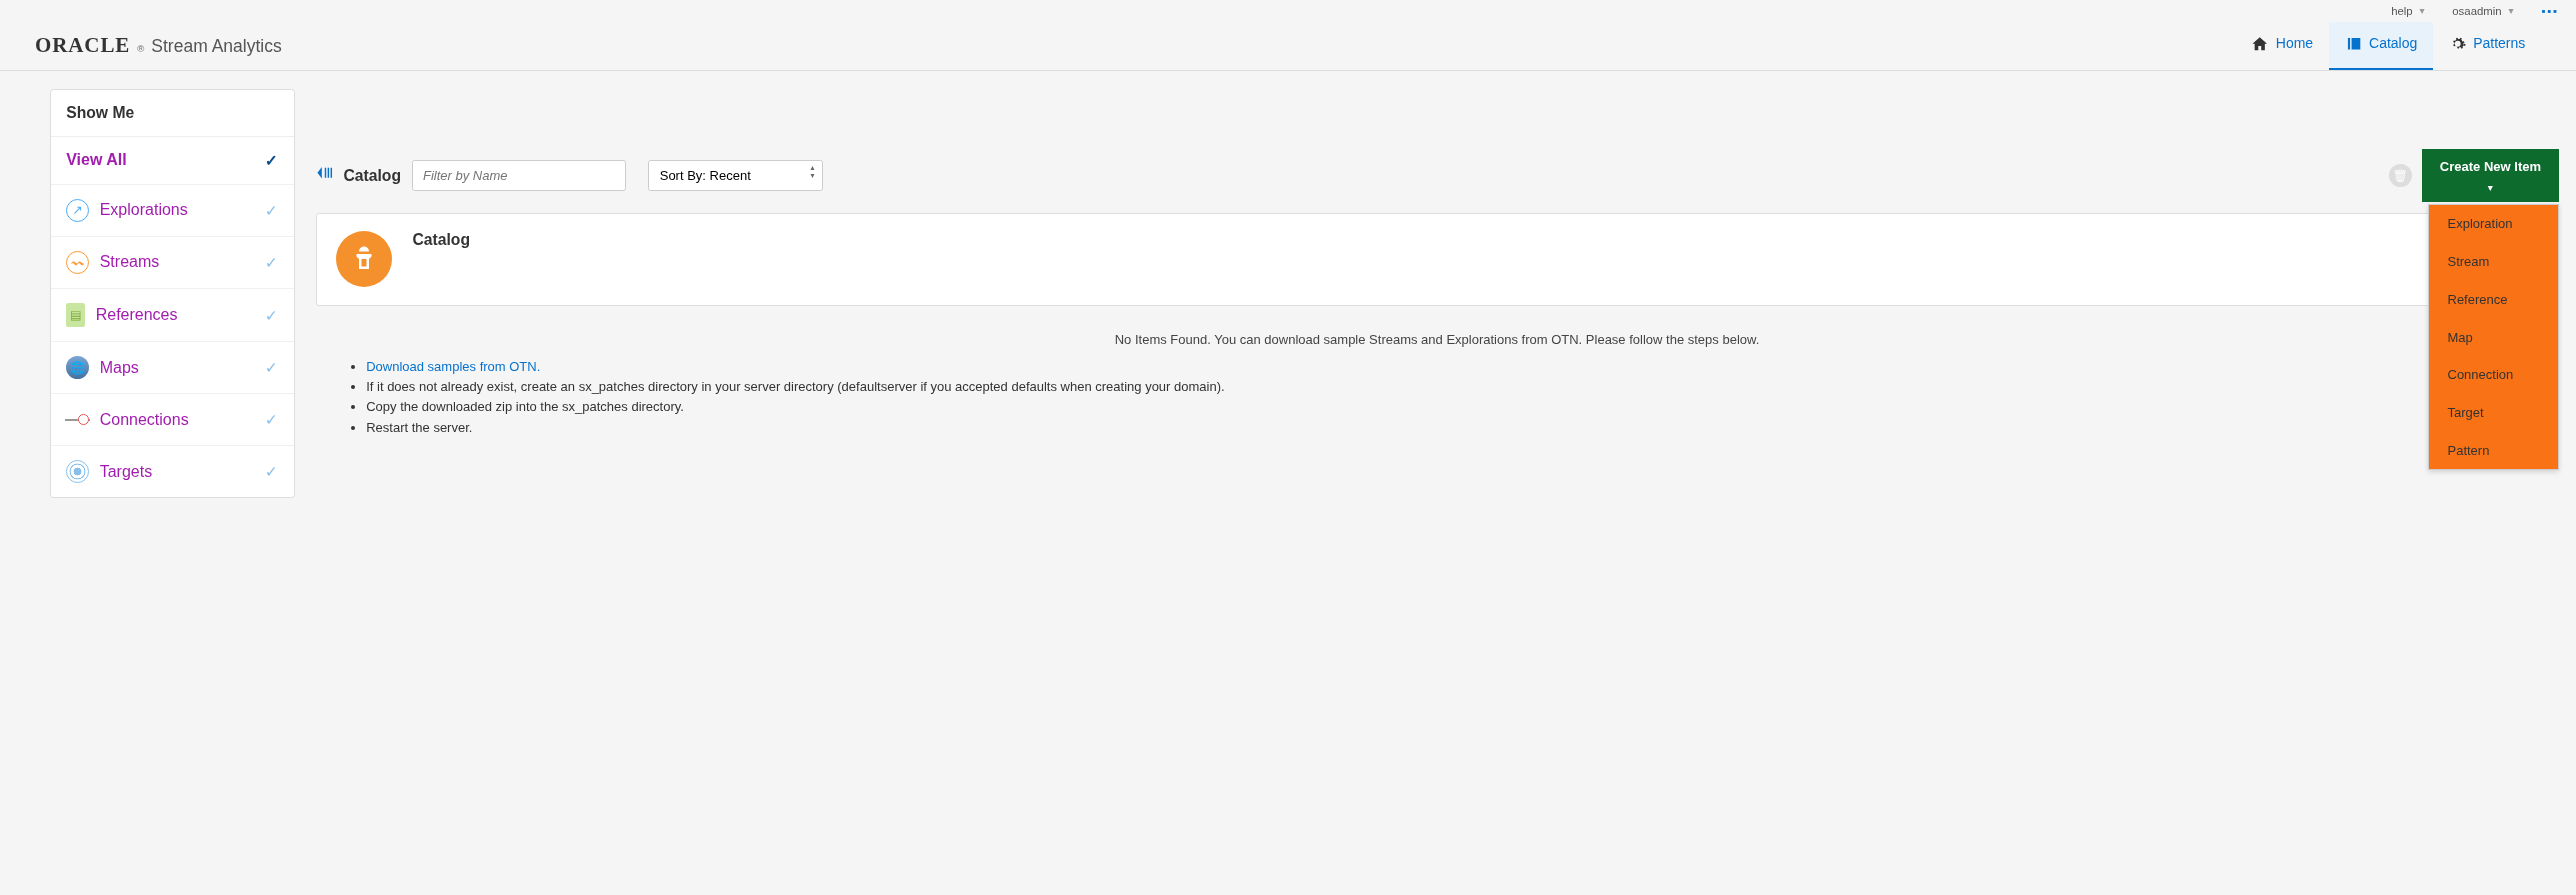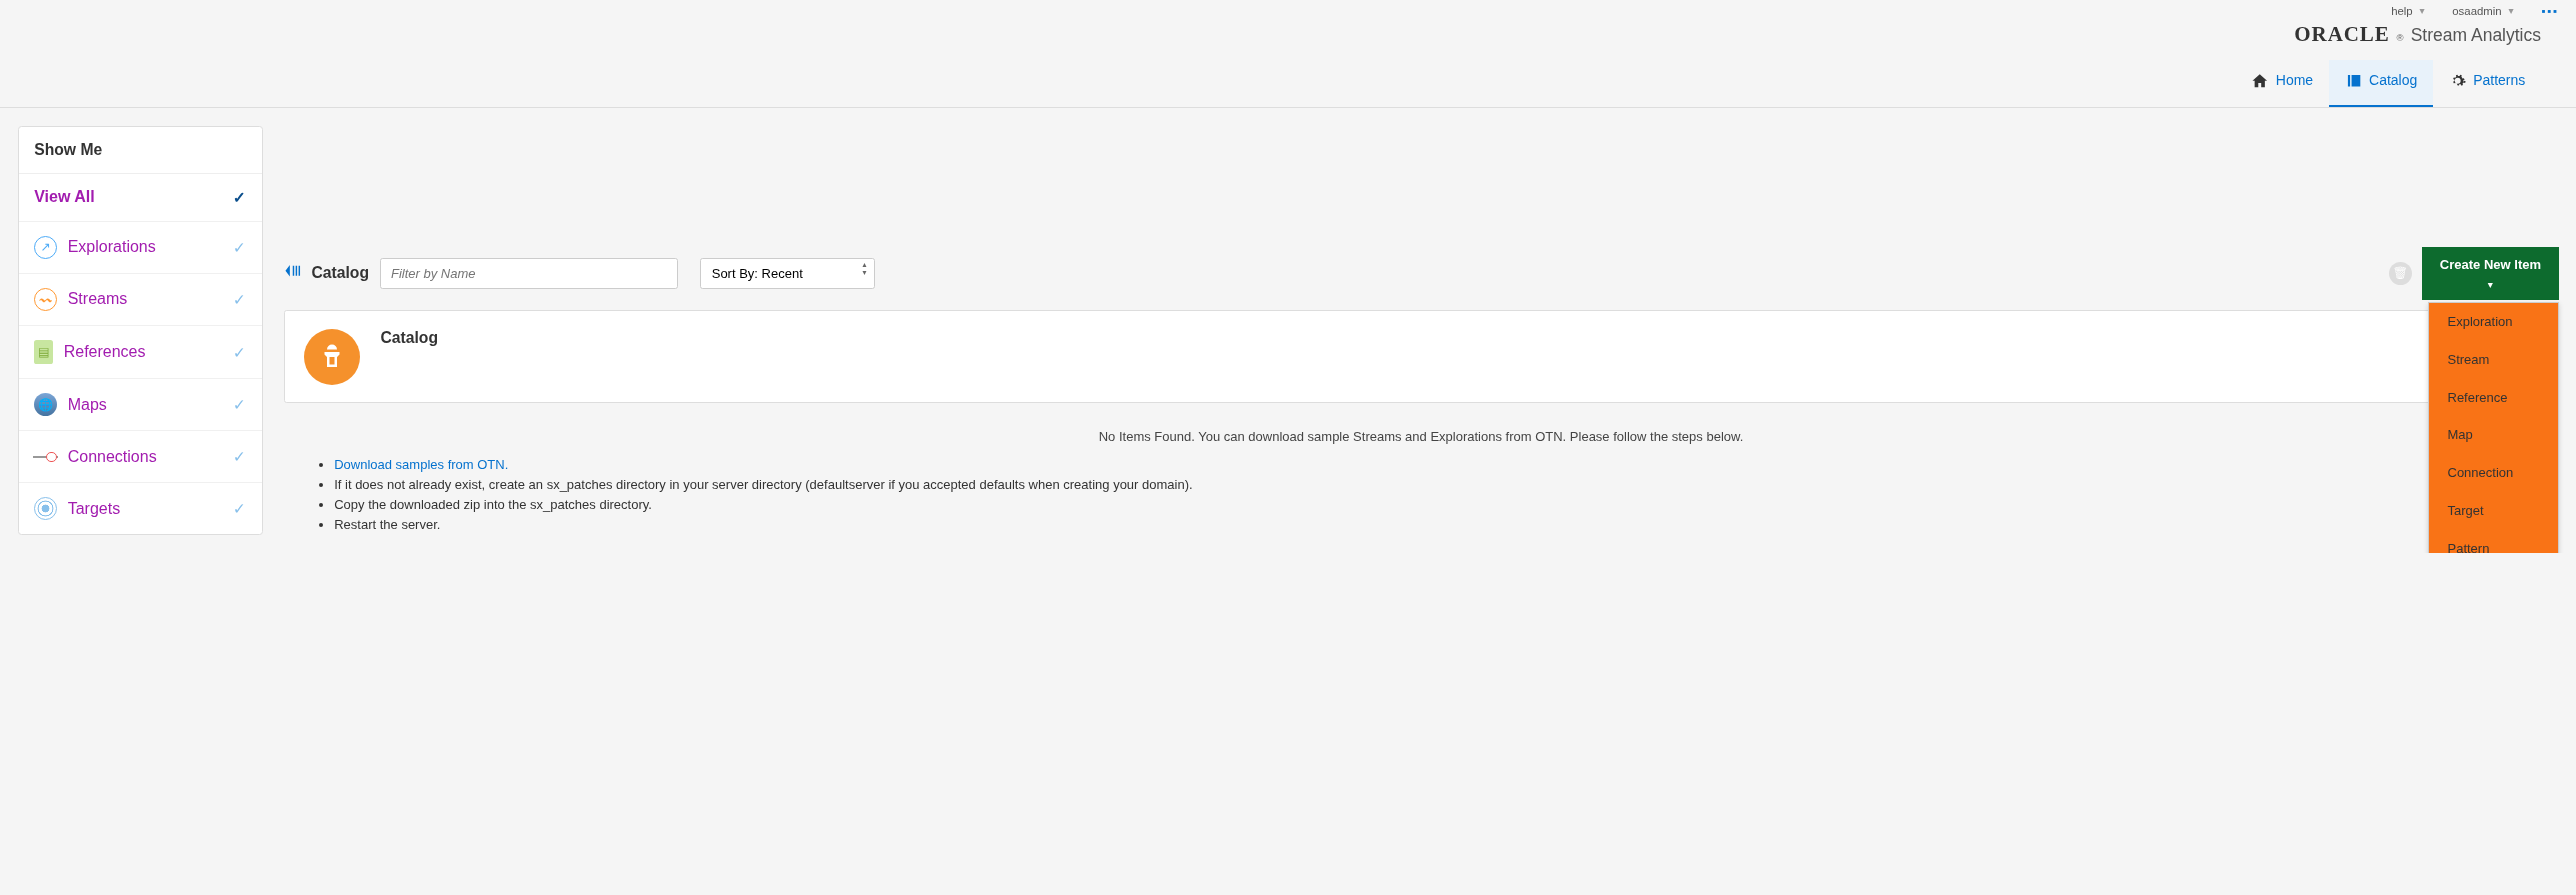--- a/index.html
+++ b/index.html
@@ -3,34 +3,34 @@
 <meta charset="utf-8">
 <style>
 * { box-sizing: border-box; margin: 0; padding: 0; }
 body { font-family: Helvetica, Arial, sans-serif; font-size: 12.2px; color: #333; background: #f5f5f5; }
 
 .top-bar { display: flex; justify-content: flex-end; align-items: center; padding: 5.2px 17.5px; gap: 26px; font-size: 11.4px; }
 .top-bar-item { display: flex; align-items: center; gap: 5px; cursor: pointer; color: #555; }
 .top-bar-item .caret { color: #999; font-size: 8.7px; }
 .app-menu { color: #0572ce; letter-spacing: 1.7px; }
 
-.header { display: flex; justify-content: space-between; align-items: flex-end; padding: 0 35px 0 35px; border-bottom: 0.9px solid #ddd; background: #f5f5f5; flex-direction: column; }
+.header { display: flex; justify-content: space-between; align-items: flex-end; padding: 0 35px 0 35px; border-bottom: 0.9px solid #ddd; background: #f5f5f5; }
 .brand { display: flex; align-items: baseline; gap: 7px; padding-bottom: 12.2px; }
 .brand-logo { font-family: Georgia, serif; font-size: 21px; font-weight: bold; letter-spacing: 0.9px; color: #333; }
 .brand-reg { font-size: 9.6px; vertical-align: super; color: #666; }
 .brand-sub { font-size: 17.5px; color: #555; }
 
 .nav { display: flex; gap: 0; align-items: flex-end; }
 .nav-item { display: flex; align-items: flex-start; gap: 7px; padding: 12.2px 15.7px; color: #333; font-size: 14px; cursor: pointer; border-bottom: 2.6px solid transparent; }
 .nav-item.active { background: #e8f2fa; border-bottom-color: #0572ce; color: #0572ce; }
 .nav-item .icon { font-size: 15.7px; }
 .nav-item.active .icon { color: #0572ce; }
 .nav-item.link { color: #0572ce; }
 
-.main-layout { display: flex; gap: 21px; padding: 17.5px; align-items: flex-end; }
+.main-layout { display: flex; gap: 21px; padding: 17.5px; align-items: center; margin-left: 32px; }
 
 .sidebar { width: 245px; background: #fff; border: 0.9px solid #ddd; border-radius: 3.5px; }
 .sidebar-title { padding: 14px 15.7px; font-size: 15.7px; font-weight: bold; border-bottom: 0.9px solid #eee; }
 .filter-list { }
 .filter-row { display: flex; align-items: center; justify-content: space-between; padding: 14px 15.7px; border-bottom: 0.9px solid #f0f0f0; cursor: pointer; }
 .filter-row:last-child { border-bottom: none; }
 .filter-left { display: flex; align-items: center; gap: 10.5px; }
 .filter-label { font-size: 16px; color: #a21caf; }
 .filter-label.bold { font-weight: bold; }
 .check { color: #88c0eb; font-size: 15.7px; }
@@ -43,21 +43,21 @@
 .ic-map { background: linear-gradient(#7aa5d6,#4573a0); border: none; color: #fff; }
 .ic-conn { border: none; color: #555; position: relative; }
 .ic-conn::before { content: ''; position: absolute; width: 24.5px; height: 1.7px; background: #999; }
 .ic-conn::after { content: ''; position: absolute; width: 8.7px; height: 8.7px; border: 1.7px solid #e55; border-radius: 50%; background: #fff; left: 12.2px; }
 .ic-target { border-color: #88c0eb; color: #88c0eb; background: radial-gradient(circle, #88c0eb 25%, transparent 28%, transparent 45%, #88c0eb 48%, #88c0eb 52%, transparent 55%); }
 
 .content { flex: 1; }
 .toolbar { display: flex; align-items: center; gap: 10.5px; margin-bottom: 10.5px; }
 .tb-icon { color: #0572ce; font-size: 17.5px; cursor: pointer; }
 .tb-title { font-size: 15.7px; font-weight: bold; }
-.tb-input { padding: 7px 10.5px; border: 0.9px solid #ccc; border-radius: 2.6px; width: 298px; font-style: italic; font-size: 13px; color: #777; }
+.tb-input { padding: 7px 10.5px; border: 0.9px solid #ccc; border-radius: 2.6px; width: 214px; font-style: italic; font-size: 13px; color: #777; }
 .tb-select { padding: 7px 31.5px 7px 10.5px; border: 0.9px solid #ccc; border-radius: 2.6px; font-size: 13px; background: #fff; appearance: none; position: relative; min-width: 175px; }
 .tb-select-wrap { position: relative; margin-left: 12.2px; }
 .tb-select-wrap::after { content: '▴\A▾'; white-space: pre; position: absolute; right: 8.7px; top: 3.5px; font-size: 7.9px; line-height: 7.9px; color: #666; pointer-events: none; }
 .tb-spacer { flex: 1; }
 .trash { width: 23px; height: 23px; border-radius: 50%; background: #ddd; color: #fff; display: flex; align-items: center; justify-content: center; font-size: 12.2px; cursor: pointer; }
 
 .create-wrap { position: relative; }
 .create-btn { background: #0d6b2e; color: #fff; border: none; padding: 9.6px 17.5px; font-size: 13px; font-weight: bold; cursor: pointer; display: flex; align-items: center; gap: 8.7px; flex-direction: column; }
 .create-btn .caret { font-size: 8.7px; }
 .dropdown { position: absolute; right: 0; top: 100%; background: #f97316; border: 0.9px solid #ccc; box-shadow: 0 1.7px 5.2px rgba(0,0,0,.15); min-width: 131px; z-index: 10; margin-top: 1.7px; }

